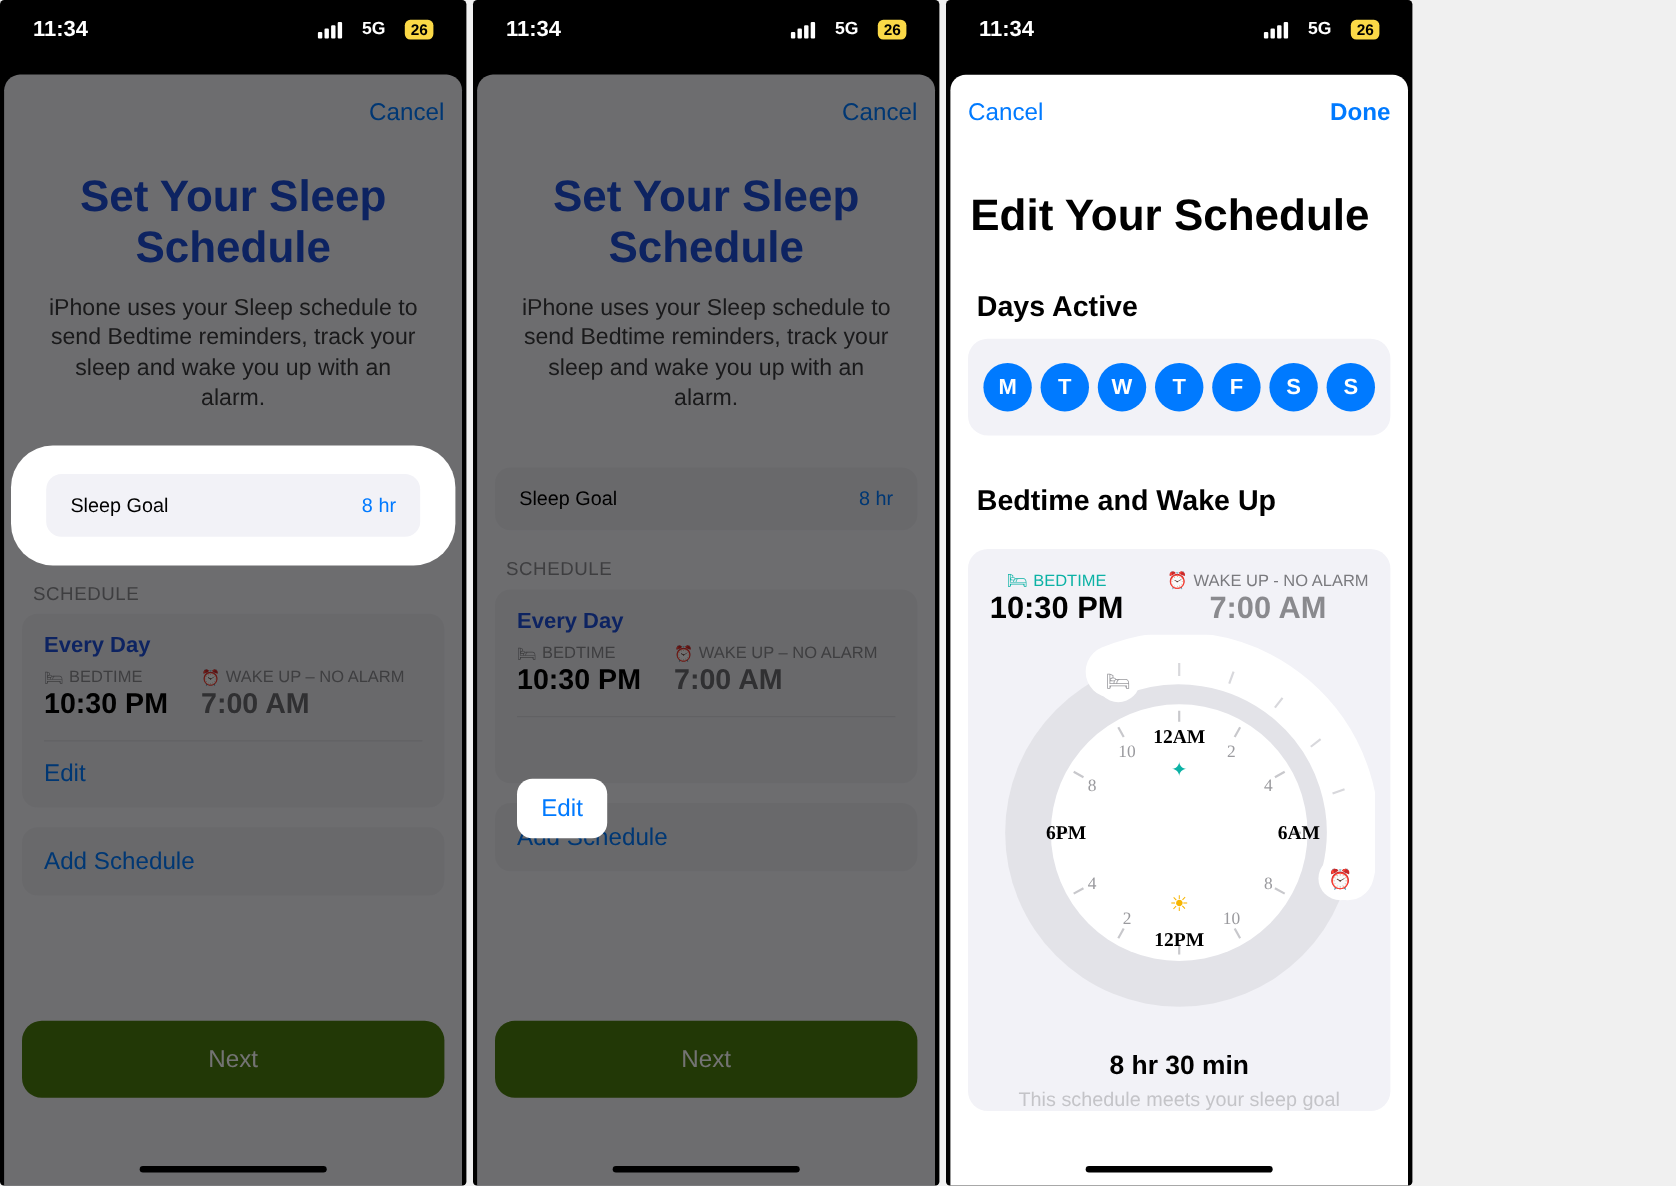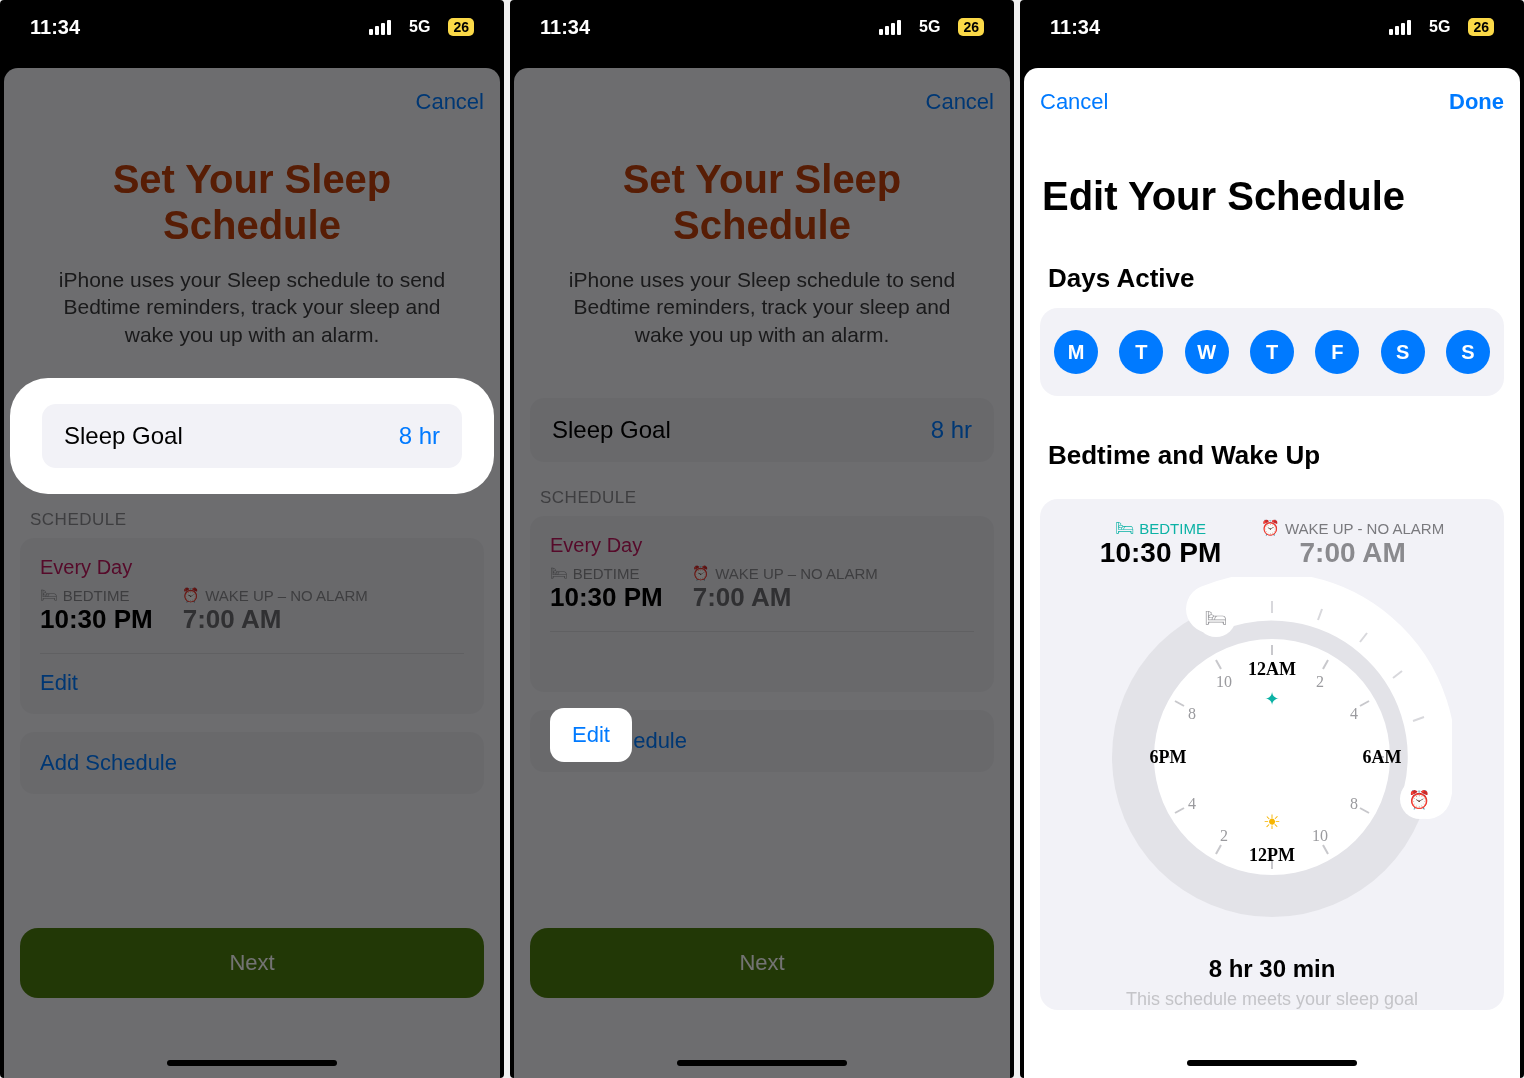--- a/index.html
+++ b/index.html
@@ -6,21 +6,21 @@
   body {
     font-family: -apple-system, BlinkMacSystemFont, "Segoe UI", Helvetica, Arial, sans-serif;
     background: #f0f0f0;
     display: flex;
     gap: 6px;
     padding: 0;
     width: 1524px;
     height: 1078px;
   }
   .phone {
-    width: 504px;
+    width: 424px;
     height: 1078px;
     background: #000;
     border-radius: 4px;
     position: relative;
     overflow: hidden;
     display: flex;
     flex-direction: column;
   }
   .status-bar {
     height: 54px;
@@ -51,42 +51,42 @@
     padding: 16px 16px 0 16px;
     display:flex;
     flex-direction:column;
     position:relative;
   }
   .sheet.white { background:#fff; }
   .top-actions { display:flex; justify-content:space-between; font-size:22px; color:#007aff; height:36px; align-items:center;}
   .top-actions .spacer{flex:1;}
   .title {
     text-align:center; font-size:40px; font-weight:800;
-    margin-top:36px; line-height:1.15; color:#c2410c;
+    margin-top:36px; line-height:1.15; color:#1d4ed8;
   }
   .subtitle {
     text-align:center; font-size:21px; color:#3a3a3c;
     margin-top:18px; padding:0 18px; line-height:1.3;
   }
   .highlight-box {
     background:#fff; border-radius:28px; padding:16px 22px;
     margin-top:40px; box-shadow:0 0 0 10px #fff;
   }
   .sleep-goal-row {
     background:#f2f2f7; border-radius:14px;
     padding:18px 22px; display:flex; justify-content:space-between;
-    font-size:24px;
+    font-size:18px;
   }
   .sleep-goal-row.flat { background:#e9e9ee; border-radius:14px; box-shadow:none;}
   .sleep-goal-value { color:#007aff; }
   .section-label { font-size:17px; color:#8a8a8e; text-transform:uppercase; margin:26px 10px 8px 10px; letter-spacing:0.5px;}
   .card {
     background:#e9e9ee; border-radius:14px; padding:18px 20px;
   }
-  .every-day { color:#be185d; font-weight:400; font-size:20px; }
+  .every-day { color:#1d4ed8; font-weight:700; font-size:20px; }
   .time-cols { display:flex; gap:30px; margin-top:8px; }
   .tc-label { font-size:15px; color:#8a8a8e; display:flex; align-items:center; gap:5px; }
   .tc-time { font-size:26px; font-weight:700; color:#000; }
   .tc-time.dim { color:#6b6b6f; font-weight:700;}
   .edit-row {
     border-top:1px solid #d5d5da; margin-top:18px; padding-top:16px;
     font-size:22px; color:#007aff;
   }
   .add-row {
     margin-top:18px; background:#e9e9ee; border-radius:14px;

